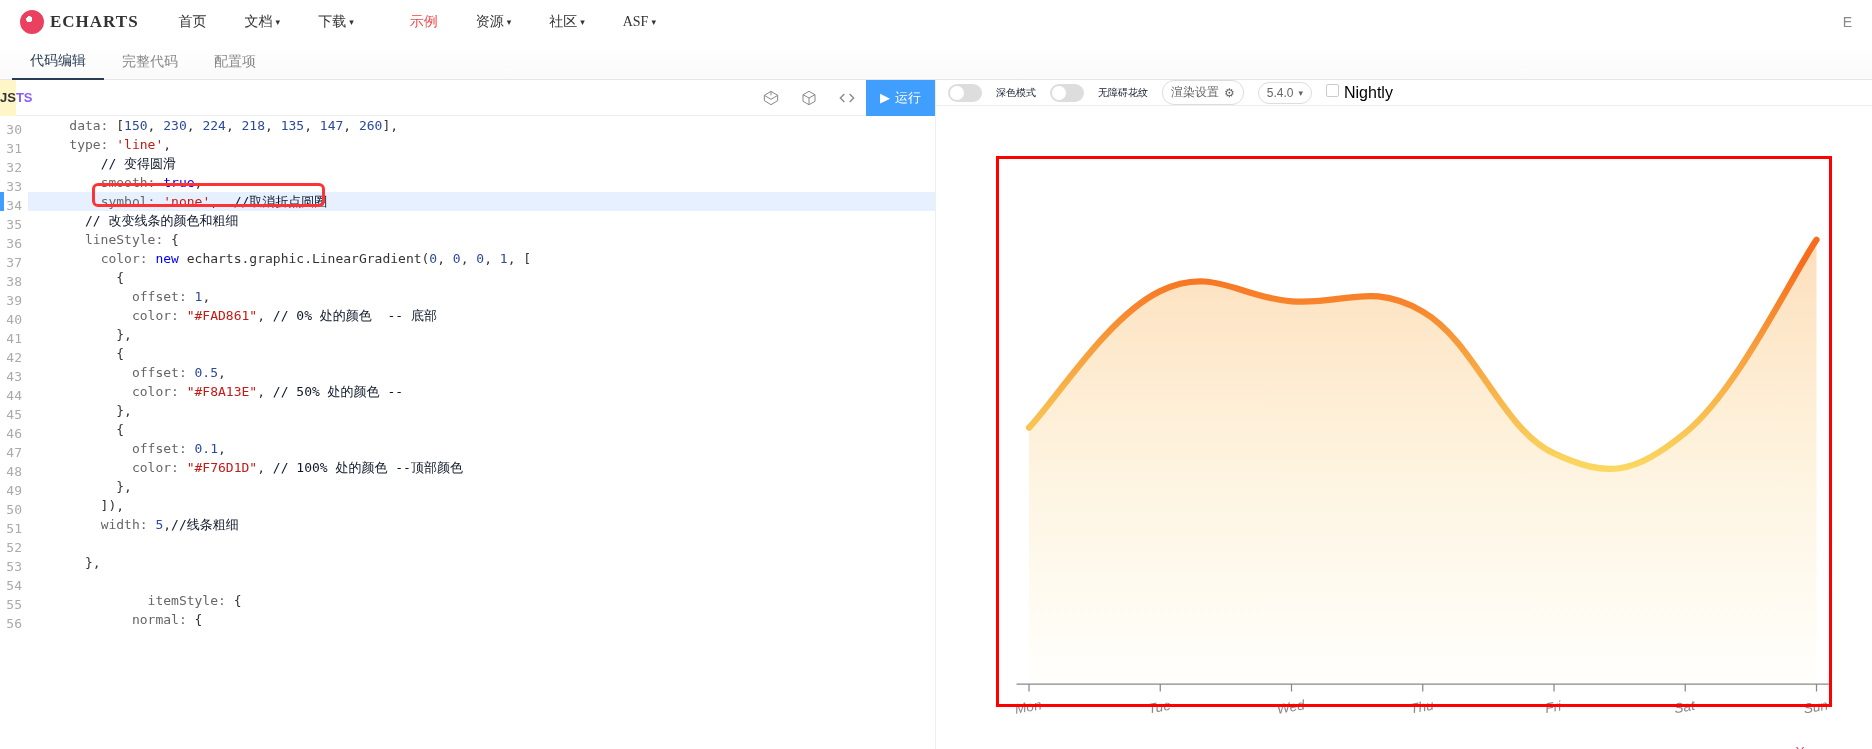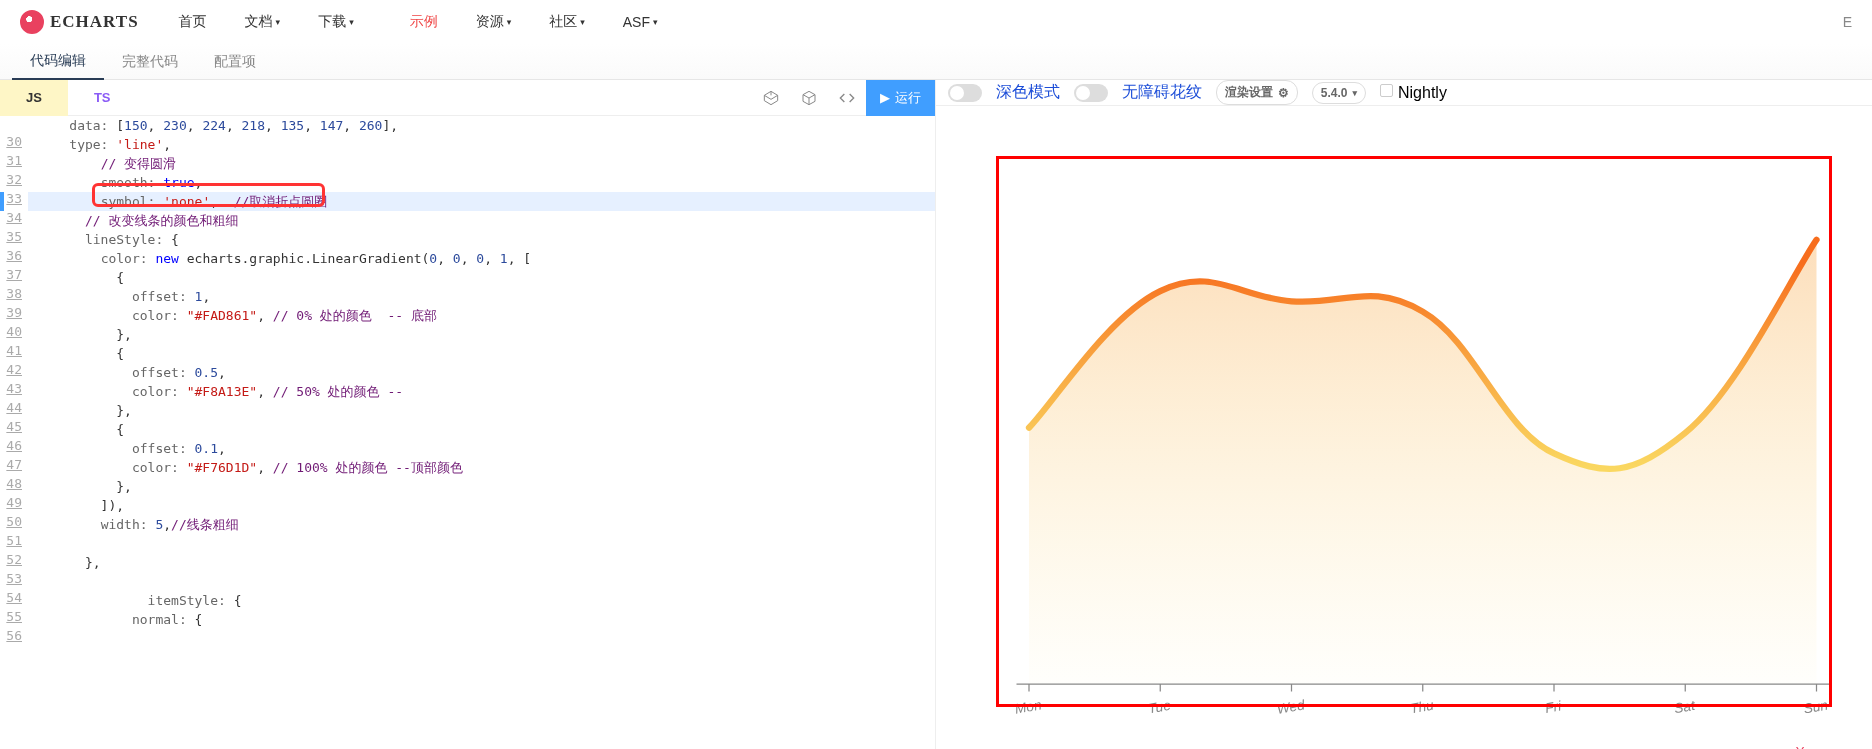--- a/index.html
+++ b/index.html
@@ -2,54 +2,54 @@
 <html><head>
 <meta charset="utf-8">
 <style>
 * { margin: 0; padding: 0; box-sizing: border-box; }
 body { font-family: "PingFang SC", "Microsoft YaHei", Arial, sans-serif; font-size: 13px; color: #333; background: #fff; overflow: hidden; }
 .top-nav { height: 44px; display: flex; align-items: center; padding: 0 20px; background: #fff; }
 .logo { display: flex; align-items: center; gap: 6px; margin-right: 40px; }
 .logo-circle { width: 24px; height: 24px; border-radius: 50%; background: radial-gradient(circle at 35% 35%, #fff 0 18%, transparent 19%), conic-gradient(#e9415f 0 100%); border: 3px solid #e9415f; position: relative; }
 .logo-text { font-size: 17px; font-weight: 700; letter-spacing: 1px; color: #333; font-family: Liberation Serif, serif; }
 .nav-items { display: flex; gap: 38px; }
-.nav-item { color: #333; cursor: pointer; font-size: 14px; display: flex; align-items: center; gap: 3px; }
+.nav-item { color: #333; cursor: pointer; font-size: 14px; display: flex; align-items: center; gap: 3px; font-family: Liberation Serif, serif; }
 .nav-item.active { color: #ef4444; margin-left: 18px; }
 .caret { font-size: 9px; }
 .right-e { margin-left: auto; color: #888; font-size: 14px; }
 .sub-nav { height: 36px; display: flex; align-items: center; padding: 0 12px; border-bottom: 1px solid #e6e6e6; background: linear-gradient(#fff,#fafafa); }
 .sub-tab { padding: 0 18px; height: 36px; display: flex; align-items: center; color: #888; cursor: pointer; font-size: 14px; }
 .sub-tab.active { color: #293c55; border-bottom: 2px solid #293c55; text-align: center; }
 .main { display: flex; height: calc(749px - 44px - 36px); }
 .left-pane { width: 50%; position: relative; display: flex; flex-direction: column; border-right: 1px solid #eee; }
 .code-toolbar { height: 36px; display: flex; align-items: center; border-bottom: 1px solid #eee; }
-.lang-tab { padding: 0 26px; height: 36px; display: flex; align-items: center; font-size: 13px; font-weight: 600; cursor: pointer; }
+.lang-tab { padding: 0 0; height: 36px; display: flex; align-items: center; font-size: 13px; font-weight: 600; cursor: pointer; }
 .lang-tab.js { background: #fef6c6; color: #333; }
 .lang-tab.ts { color: #8b5cf6; }
 .tool-icons { margin-left: auto; display: flex; align-items: center; height: 100%; }
 .tool-icon { width: 38px; height: 36px; display: flex; align-items: center; justify-content: center; color: #888; cursor: pointer; }
 .run-btn { background: #409eff; color: #fff; padding: 0 14px; height: 36px; display: flex; align-items: center; gap: 5px; cursor: pointer; font-size: 13px; }
 .editor { flex: 1; position: relative; font-family: Consolas, Monaco, monospace; font-size: 13px; overflow: hidden; }
-.gutter { position: absolute; left: 0; top: 16px; width: 28px; text-align: right; color: #aaa; padding-right: 6px; line-height: 19px; text-decoration: underline; }
+.gutter { position: absolute; left: 0; top: 4px; width: 28px; text-align: right; color: #aaa; padding-right: 6px; line-height: 19px; }
 .code-area { position: absolute; left: 28px; right: 0; top: 0; line-height: 19px; white-space: pre; }
 .line { position: relative; padding-left: 10px; }
 .line.hl { background: #e6f0ff; }
 .line.hl::before { content: ""; position: absolute; left: -28px; top: 0; bottom: 0; width: 4px; background: #409eff; }
 .highlight-box { position: absolute; border: 3px solid #f33; border-radius: 6px; left: 92px; top: 67px; width: 233px; height: 24px; pointer-events: none; }
 .tok-key { color: #666; }
 .tok-num { color: #2c4a9c; }
 .tok-str { color: #c41a16; }
 .tok-kw { color: #0000ff; }
-.tok-com { color: #701a75; }
+.tok-com { color: #0f172a; }
 .right-pane { width: 50%; display: flex; flex-direction: column; }
 .preview-bar { height: 36px; display: flex; align-items: center; padding: 0 12px; gap: 14px; border-bottom: 1px solid #eee; }
 .toggle { width: 34px; height: 18px; background: #ddd; border-radius: 9px; position: relative; cursor: pointer; }
 .toggle::after { content: ""; position: absolute; width: 14px; height: 14px; background: #fff; border-radius: 50%; top: 2px; left: 2px; }
-.toggle-label { font-size: 16px; color: #1d4ed8; }
-.sel { border: 1px solid #ddd; border-radius: 12px; padding: 3px 8px; font-size: 12px; color: #666; display: flex; align-items: center; gap: 5px; cursor: pointer; font-weight: bold; }
+.toggle-label { font-size: 10px; color: #0f172a; }
+.sel { border: 1px solid #ddd; border-radius: 12px; padding: 3px 8px; font-size: 12px; color: #666; display: flex; align-items: center; gap: 5px; cursor: pointer; }
 .checkbox-row { display: flex; align-items: flex-start; gap: 5px; font-size: 16px; color: #000000; }
 .cb { width: 13px; height: 13px; border: 1px solid #ccc; border-radius: 2px; }
 .chart-wrap { flex: 1; position: relative; padding: 14px 18px; }
 .chart-border { position: absolute; left: 60px; right: 40px; top: 50px; bottom: 80px; border: 3px solid #f00; }
 .yuucn { position: absolute; right: 12px; bottom: 28px; color: #e9415f; font-size: 13px; }
 svg.chart { width: 100%; height: 100%; }
 .xlabel { font-size: 11px; fill: #888; font-style: italic; }
 </style>
 </head>
 <body>

